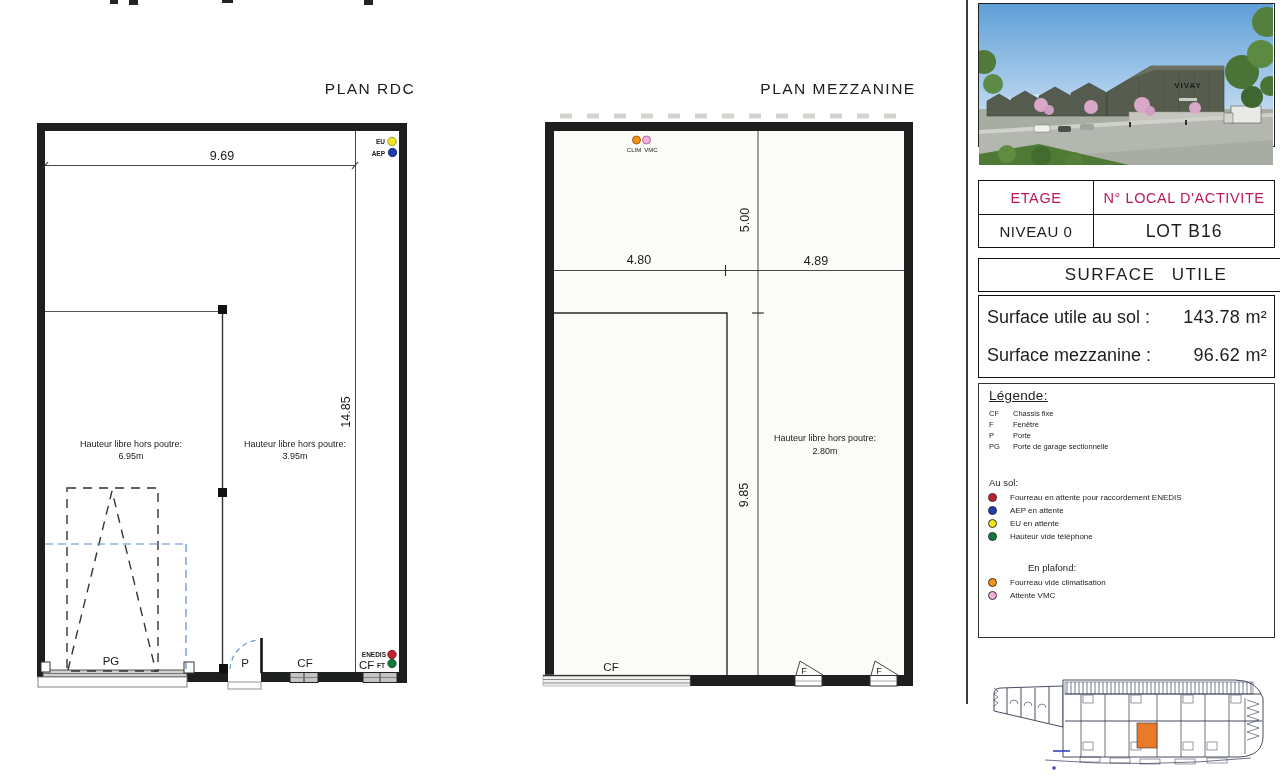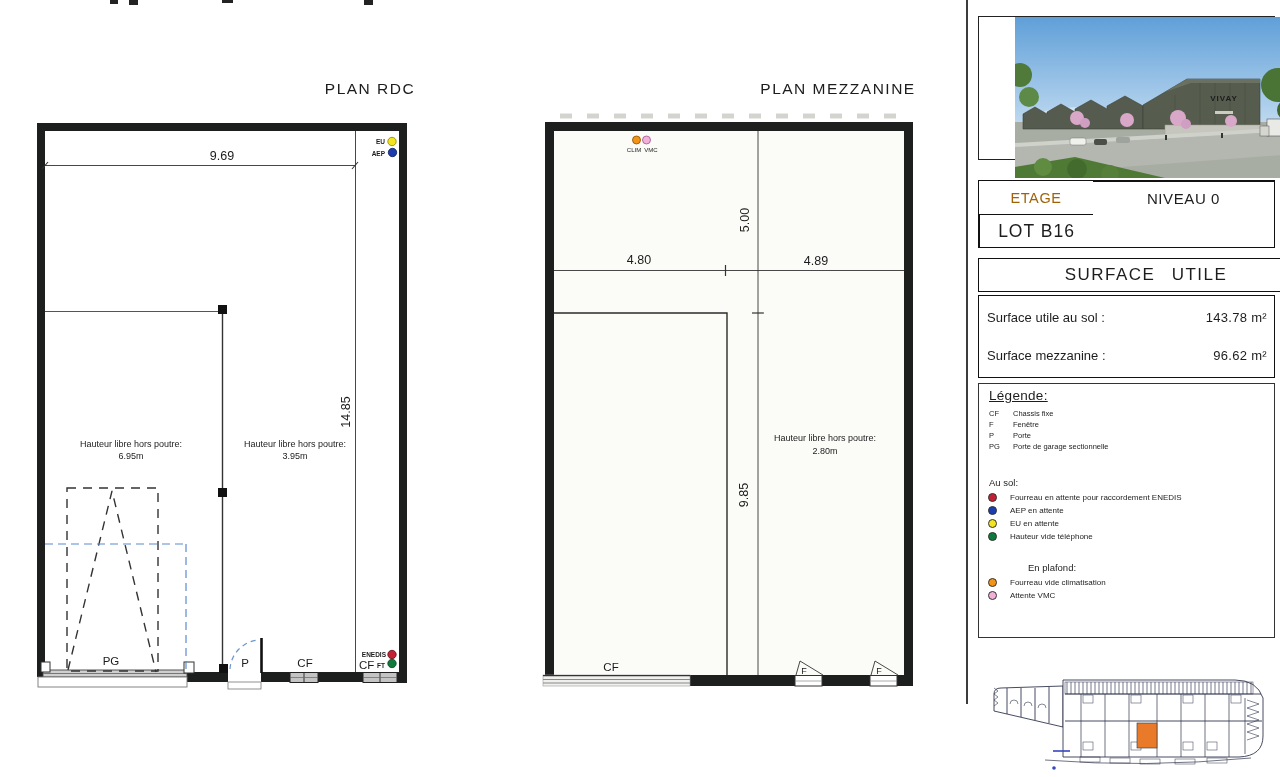--- a/index.html
+++ b/index.html
@@ -3,35 +3,35 @@
 <meta charset="utf-8">
 <style>
   html,body{margin:0;padding:0;background:#fff;}
   body{width:1280px;height:777px;position:relative;overflow:hidden;
        font-family:"Liberation Sans", sans-serif;color:#1d1d1d;}
   .abs{position:absolute;}
   svg text{font-family:"Liberation Sans", sans-serif;fill:#1c1c1c;}
 
   
   #panel-divider{left:966px;top:0;width:2px;height:704px;background:#3c3c3c;}
-  #photo-frame{left:978px;top:16px;width:297px;height:144px;border:1.5px solid #222;box-sizing:border-box;padding-left:36px;}
+  #photo-frame{left:978px;top:3px;width:297px;height:144px;border:1.5px solid #222;box-sizing:border-box;}
   #info-table{left:978px;top:180px;width:297px;height:68px;border:1.6px solid #111;box-sizing:border-box;
               display:grid;grid-template-columns:114px 1fr;grid-template-rows:1fr 1fr;}
   #info-table .cell{display:flex;align-items:center;justify-content:center;box-sizing:border-box;}
   #info-table .c2{border-left:1.6px solid #111;}
   #info-table .r2{border-top:1.6px solid #111;}
-  .hdr-txt{font-size:14.5px;letter-spacing:.6px;color:#a16207;}
+  .hdr-txt{font-size:14.5px;letter-spacing:.6px;color:#be185d;}
   .niveau-txt{font-size:15px;letter-spacing:.6px;}
   .lot-txt{font-size:17.5px;letter-spacing:1px;}
 
   #surface-header{left:978px;top:258px;width:336px;height:34px;border:1.6px solid #111;box-sizing:border-box;
                   display:flex;align-items:center;justify-content:center;font-size:17px;letter-spacing:1.5px;word-spacing:10px;}
   #surface-body{left:978px;top:295px;width:297px;height:83px;border:1.6px solid #111;box-sizing:border-box;
                 display:flex;flex-direction:column;justify-content:space-around;padding:2px 0;}
-  .s-row{display:flex;justify-content:space-between;align-items:center;padding:0 7px 0 8px;font-size:13px;}
+  .s-row{display:flex;justify-content:space-between;align-items:center;padding:0 7px 0 8px;font-size:18px;}
   .s-row .val{letter-spacing:.3px;}
 
   #legend-box{left:978px;top:383px;width:297px;height:255px;border:1.2px solid #333;box-sizing:border-box;}
   #legend-title{position:absolute;left:10px;top:4px;font-size:13.5px;text-decoration:underline;letter-spacing:.3px;}
   #legend-abbrevs{position:absolute;left:10px;top:24px;font-size:7.5px;line-height:11px;}
   .ab-row{display:flex;}
   .ab-row .ab{width:24px;}
   #au-sol-title{position:absolute;left:10px;top:93px;font-size:9.5px;}
   #floor-items{position:absolute;left:9px;top:107px;}
   #en-plafond-title{position:absolute;left:24px;top:178px;font-size:9.5px;padding-left:25px;}
@@ -265,20 +265,21 @@
     <circle cx="28" cy="150" r="9" fill="#5f8c40"></circle>
       <circle cx="62" cy="152" r="10" fill="#426b2d"></circle>
     <circle cx="95" cy="157" r="9" fill="#567f39"></circle>
     <rect x="150" y="118" width="2" height="5" fill="#33352f"></rect>
     <rect x="206" y="116" width="2" height="5" fill="#33352f"></rect>
   </svg>
 </div>
 
 <div id="info-table" class="abs">
   <div class="cell r1 c1 hdr-txt">ETAGE</div>
+  <div class="cell r1 c2 hdr-txt">N° LOCAL D'ACTIVITE</div>
   <div class="cell r2 c1 niveau-txt">NIVEAU 0</div>
   <div class="cell r2 c2 lot-txt">LOT B16</div>
 </div>
 
 <div id="surface-header" class="abs">SURFACE UTILE</div>
 <div id="surface-body" class="abs">
   <div class="s-row">
     <span class="lbl">Surface utile au sol :</span>
     <span class="val">143.78 m²</span>
   </div>

